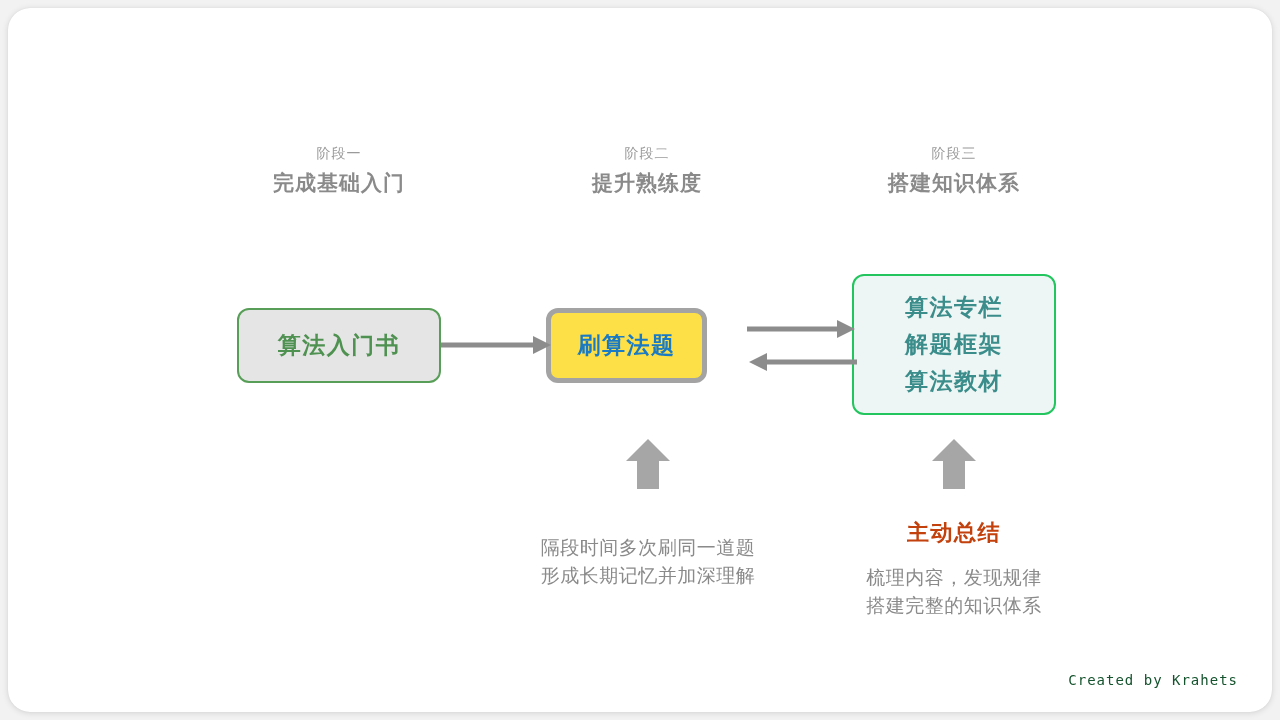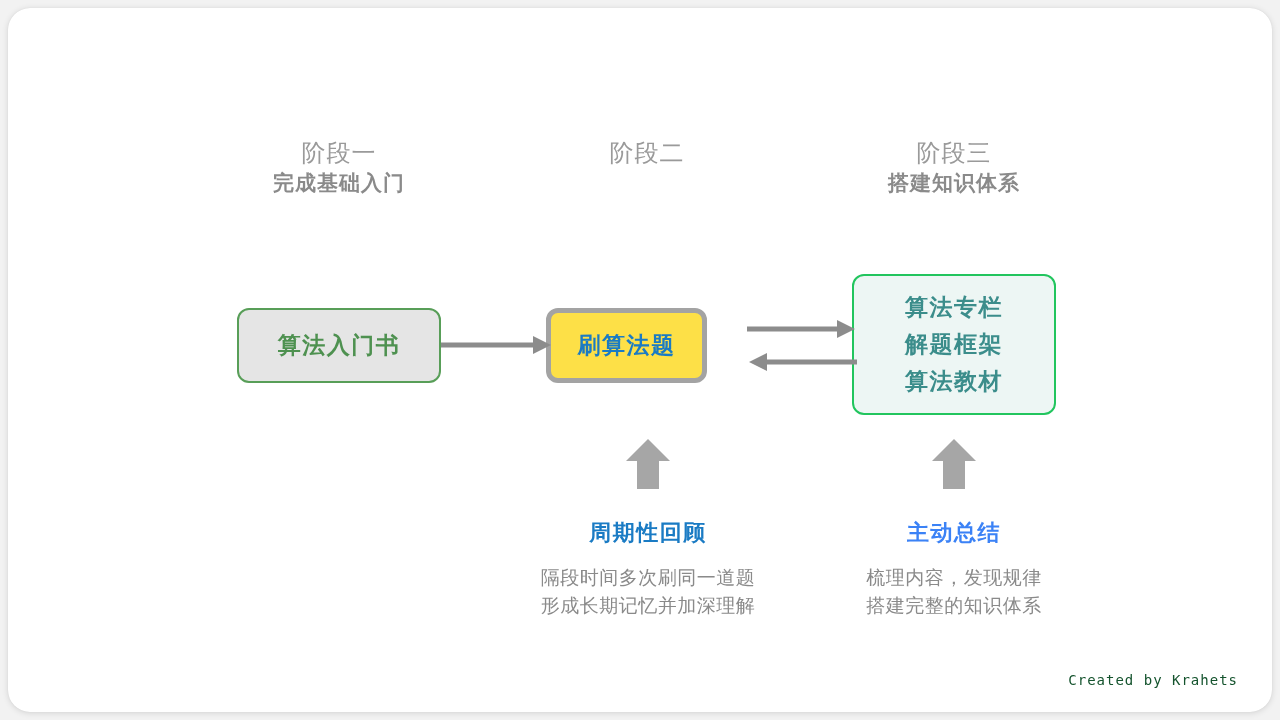--- a/index.html
+++ b/index.html
@@ -23,21 +23,21 @@
     border-radius: 22px;
     box-shadow: 0 1px 6px rgba(0,0,0,0.13), 0 0 1px rgba(0,0,0,0.10);
     overflow: hidden;
   }
   .stage-head {
     position: absolute;
     text-align: center;
     width: 260px;
   }
   .stage-name {
-    font-size: 24px;
+    font-size: 14px;
     color: #9a9a9a;
     letter-spacing: 1px;
     line-height: 30px;
     font-weight: 400;
   }
   .stage-goal {
     font-size: 21px;
     color: #8a8a8a;
     font-weight: bold;
     line-height: 30px;
@@ -87,21 +87,21 @@
     width: 300px;
     text-align: center;
   }
   .bottom-title {
     font-size: 22px;
     font-weight: bold;
     letter-spacing: 1.5px;
     line-height: 30px;
   }
   .bottom-title.blue { color: #1a7bc4; }
-  .bottom-title.teal { color: #3b82f6; font-family: Liberation Serif, serif; }
+  .bottom-title.teal { color: #c2410c; font-family: Liberation Serif, serif; }
   .bottom-desc {
     margin-top: 16px;
     font-size: 19px;
     color: #8a8a8a;
     line-height: 28px;
     letter-spacing: 0.5px;
   }
   .credit {
     position: absolute;
     right: 34px;
@@ -116,20 +116,21 @@
 <body>
 
 <div class="card">
 
   <div class="stage-head" style="left:201px; top:130px;">
     <div class="stage-name">阶段一</div>
     <div class="stage-goal">完成基础入门</div>
   </div>
   <div class="stage-head" style="left:509px; top:130px;">
     <div class="stage-name">阶段二</div>
+    <div class="stage-goal">提升熟练度</div>
   </div>
   <div class="stage-head" style="left:816px; top:130px;">
     <div class="stage-name">阶段三</div>
     <div class="stage-goal">搭建知识体系</div>
   </div>
 
   <div class="node node-green">
     <div class="node-line">算法入门书</div>
   </div>
 
@@ -160,21 +161,20 @@
 
   <svg class="uparrow" style="left:618px; top:431px;" width="44" height="50" viewBox="0 0 44 50">
     <polygon points="22,0 44,22 33,22 33,50 11,50 11,22 0,22" fill="#a6a6a6"></polygon>
   </svg>
 
   <svg class="uparrow" style="left:924px; top:431px;" width="44" height="50" viewBox="0 0 44 50">
     <polygon points="22,0 44,22 33,22 33,50 11,50 11,22 0,22" fill="#a6a6a6"></polygon>
   </svg>
 
   <div class="bottom-block" style="left:490px; top:510px;">
-    <div class="bottom-title blue">周期性回顾</div>
     <div class="bottom-desc">
       <div>隔段时间多次刷同一道题</div>
       <div>形成长期记忆并加深理解</div>
     </div>
   </div>
 
   <div class="bottom-block" style="left:796px; top:510px;">
     <div class="bottom-title teal">主动总结</div>
     <div class="bottom-desc">
       <div>梳理内容，发现规律</div>

